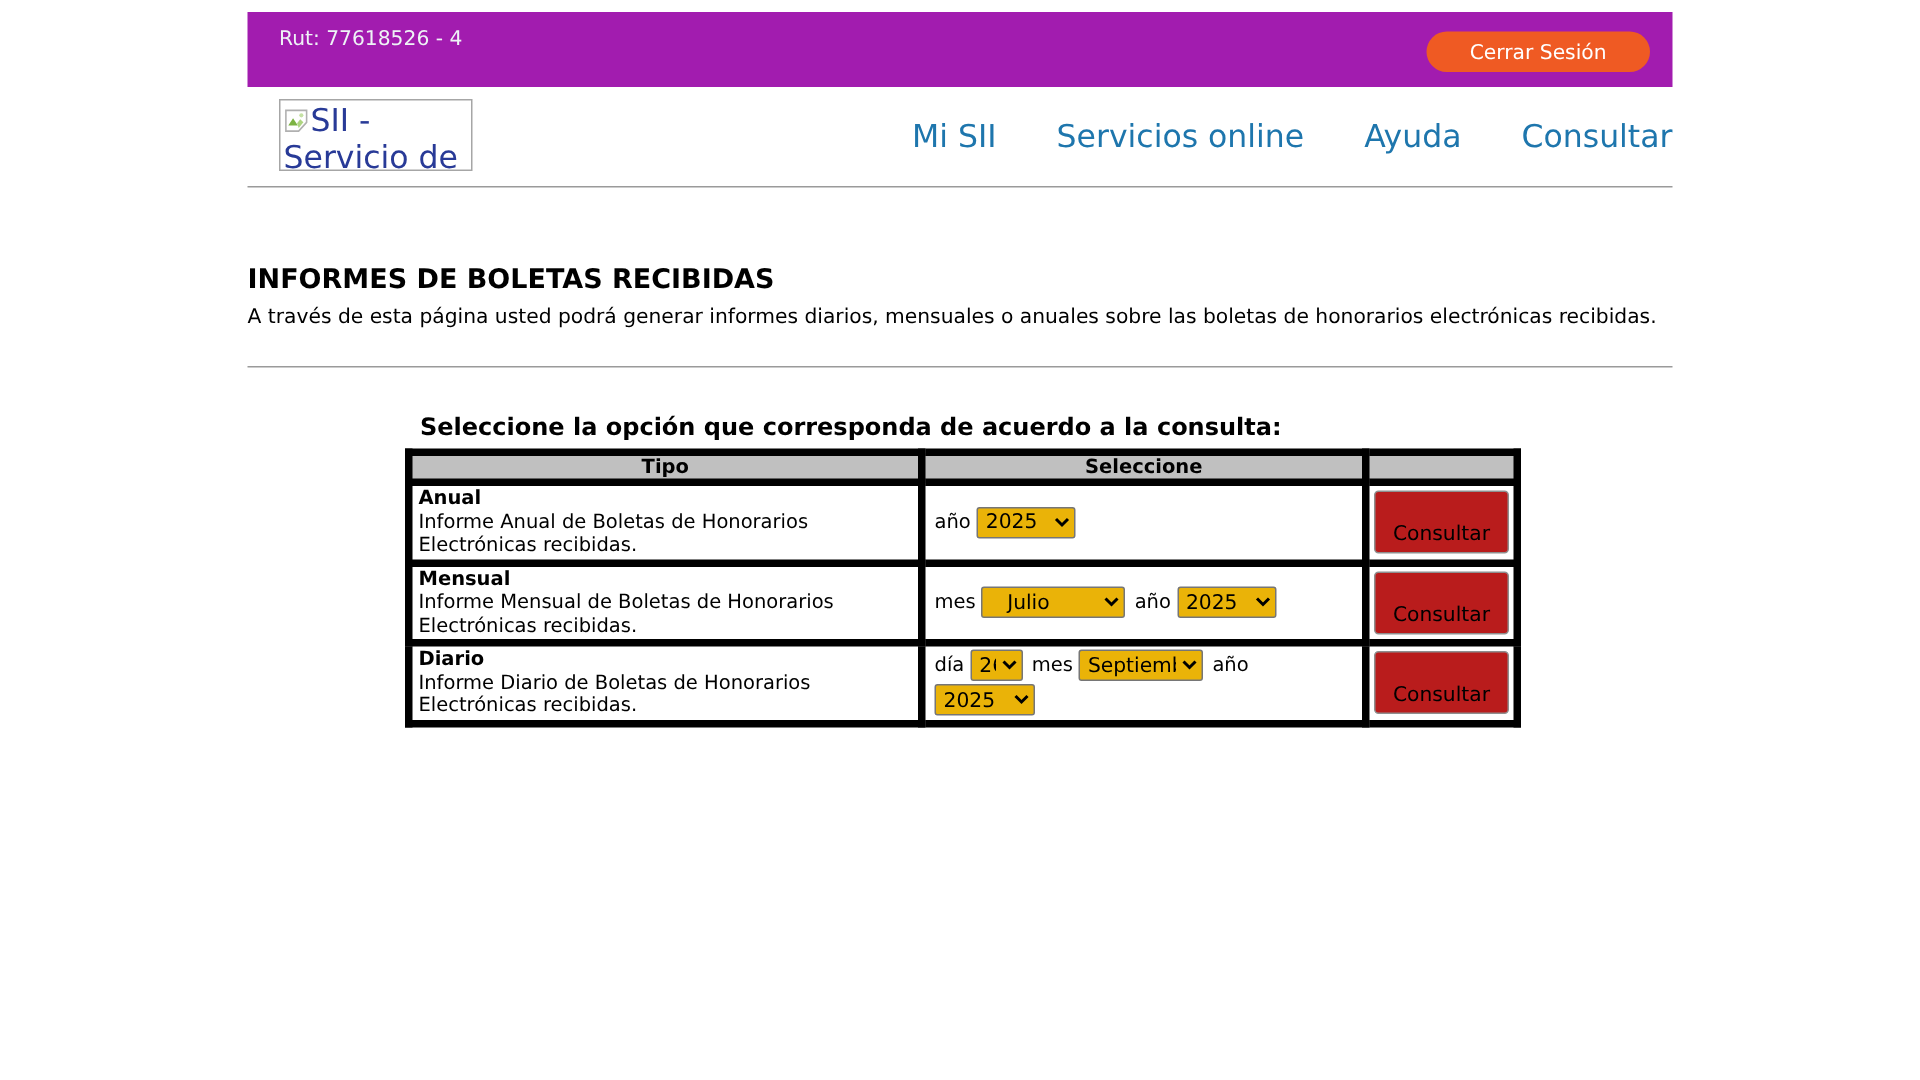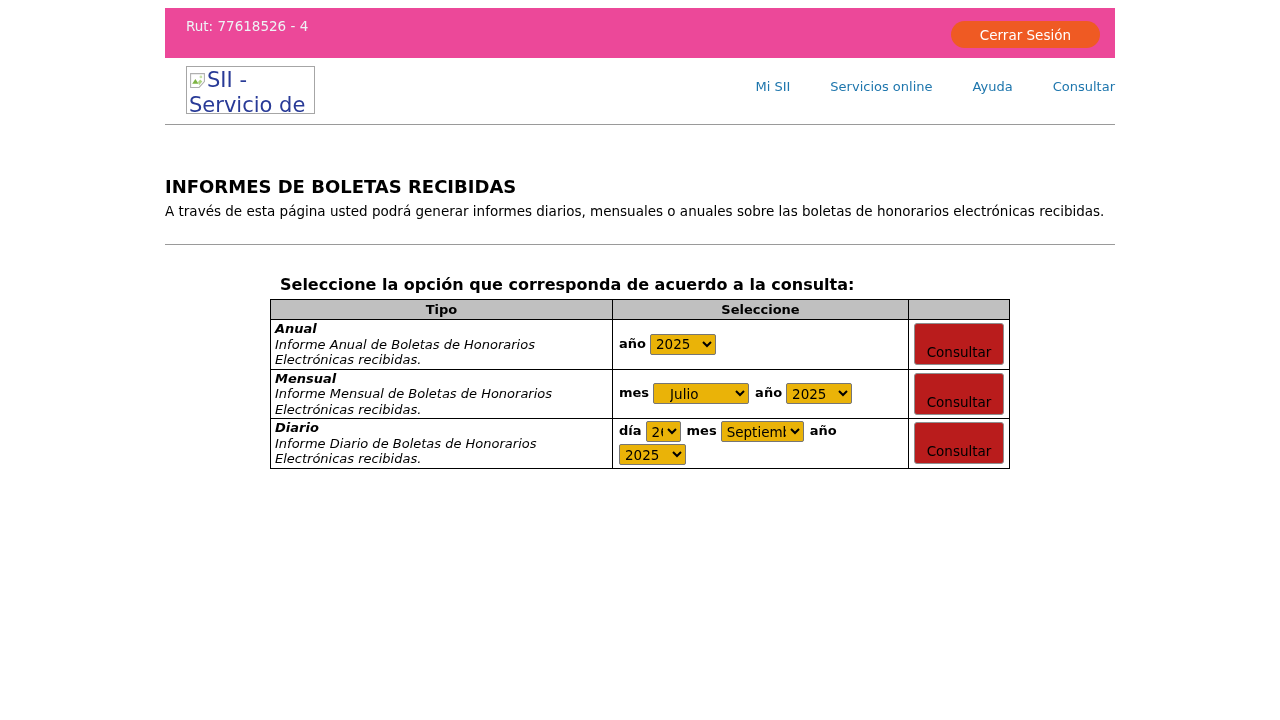--- a/index.html
+++ b/index.html
@@ -6,21 +6,21 @@
   html, body { margin: 0; padding: 0; background: #ffffff; }
   body {
     width: 1280px; height: 720px; overflow: hidden;
     font-family: "DejaVu Sans", "Liberation Sans", sans-serif;
     color: #000;
   }
   .container { width: 950px; margin: 8px auto 0 auto; position: relative; }
 
   
   .topbar {
-    position: relative; height: 50px; background: #ec4899;
+    position: relative; height: 50px; background: #a21caf;
   }
   .rut {
     position: absolute; left: 21px; top: 10px;
     color: #eef3f6; font-size: 13.5px;
   }
   .logout-btn {
     position: absolute; right: 15px; top: 13px; height: 27px;
     background: #ef5a23; color: #ffffff; border: none;
     border-radius: 14px; padding: 0 29px; font-size: 13.5px;
     font-family: inherit; cursor: pointer;
@@ -36,52 +36,52 @@
   }
   .logo-box .alt-text {
     color: #283a97; font-size: 21px; line-height: 24px;
   }
   .broken-img-icon { display: inline-block; vertical-align: -2px; margin-right: 1px; }
   .nav-links {
     position: absolute; right: 0; top: 21px;
     display: flex; gap: 40px; align-items: baseline;
   }
   .nav-links a {
-    color: #1e76ad; font-size: 13px; text-decoration: none; cursor: pointer;
+    color: #1e76ad; font-size: 21px; text-decoration: none; cursor: pointer;
   }
   .rule { border: none; border-top: 1px solid #9a9a9a; margin: 0; }
 
   
   .page-title {
     margin: 52px 0 0 0; font-size: 18px; font-weight: bold; line-height: 20px;
   }
   .page-subtitle { margin-top: 6px; font-size: 13.5px; line-height: 17px; }
   .rule2 { border: none; border-top: 1px solid #9a9a9a; margin: 24px 0 0 0; }
 
   
   .prompt {
     margin: 30px 0 5px 115px; font-size: 16px; font-weight: bold;
   }
   table.consulta {
     margin-left: 105px; border-collapse: collapse; table-layout: fixed;
     width: 739px; font-size: 13px;
   }
-  table.consulta th, table.consulta td { border: 1px solid #000000; }
+  table.consulta th, table.consulta td { border: 5px solid #000000; }
   table.consulta th {
     background: #c0c0c0; height: 20px; font-size: 13px; font-weight: bold;
     text-align: center; padding: 0;
   }
   .col-tipo { width: 342px; }
   .col-sel  { width: 296px; }
   .col-btn  { width: 101px; }
-  td.tipo-cell { vertical-align: top; padding: 1px 4px; height: 46px; line-height: 15.5px; font-style: italic; }
+  td.tipo-cell { vertical-align: top; padding: 1px 4px; height: 46px; line-height: 15.5px; }
   td.tipo-cell .tipo-label { font-weight: bold; }
   td.sel-cell { vertical-align: middle; padding: 2px 6px; }
   td.btn-cell { text-align: center; vertical-align: middle; }
-  .field-label { margin-right: 4px; font-weight: bold; }
+  .field-label { margin-right: 4px; }
   .field-gap { margin-right: 6px; }
   select {
     font-family: inherit; font-size: 13.5px; height: 21px;
     border: 1px solid #767676; border-radius: 2px; background: #eab308;
     padding: 0 1px; vertical-align: middle;
   }
   .sel-year { width: 66px; }
   .sel-month-wide { width: 96px; padding-left: 12px; }
   .sel-day { width: 35px; }
   .sel-month-d { width: 83px; }

